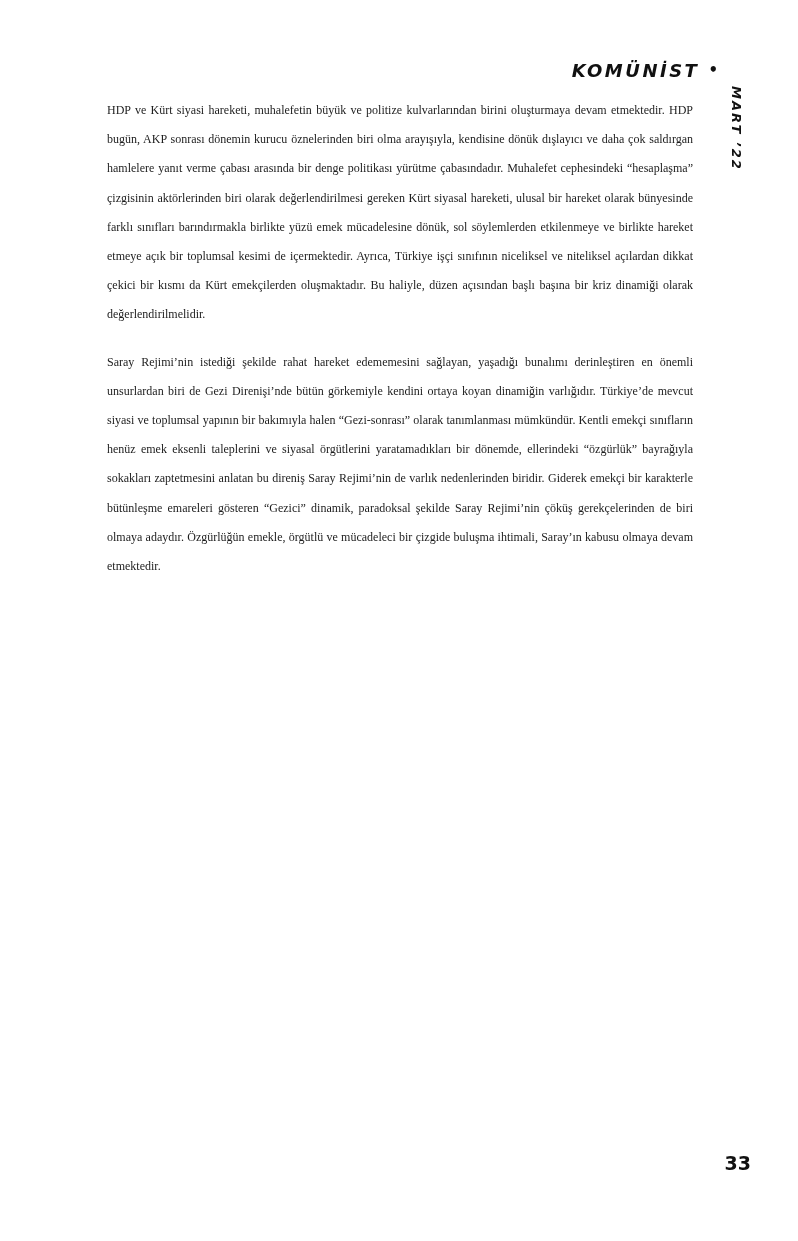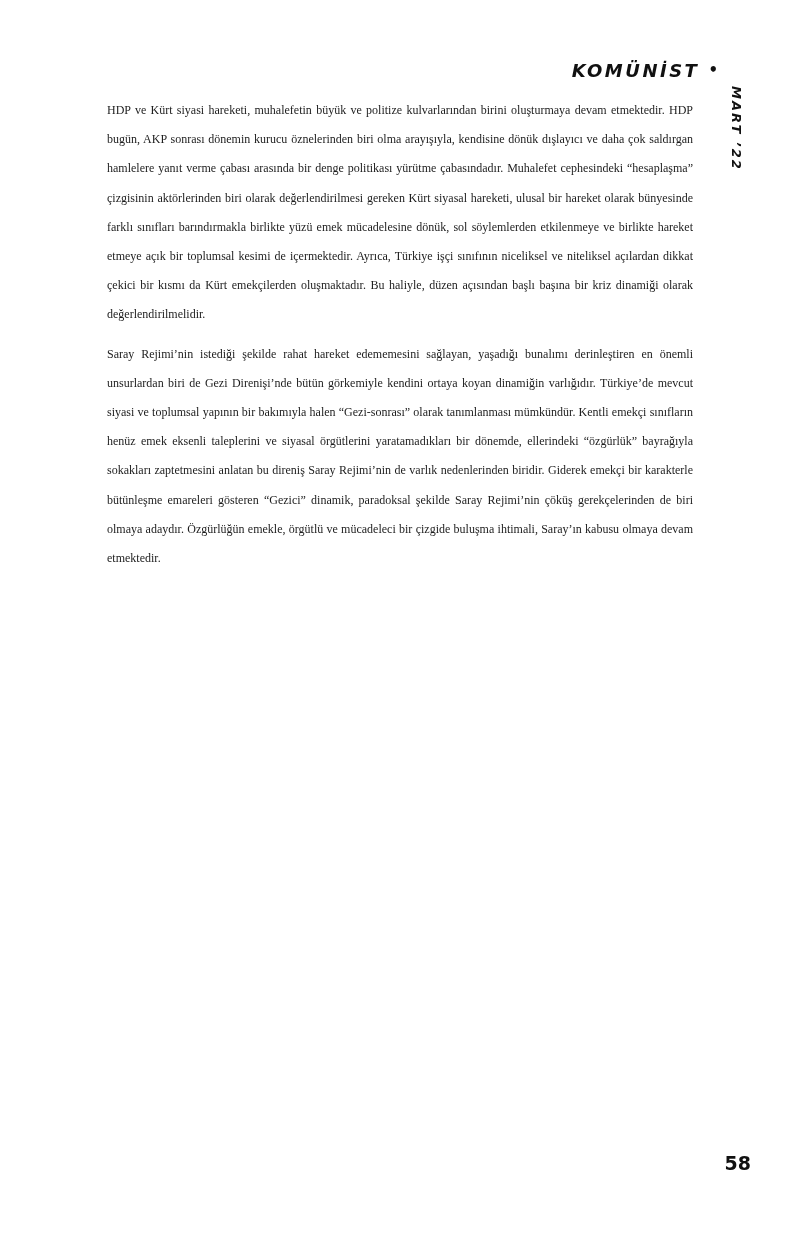--- a/index.html
+++ b/index.html
@@ -67,21 +67,21 @@
     line-height: 29.2px;
     text-align: justify;
     color: #1c1c1c;
   }
   .text-block p {
     margin: 0;
     hyphens: auto;
     -webkit-hyphens: auto;
   }
   .text-block p + p {
-    margin-top: 10px;
+    margin-top: 18px;
   }
 
   
   .page-number {
     position: absolute;
     top: 1152px;
     right: 47px;
     font-family: "DejaVu Sans", sans-serif;
     font-weight: bold;
     font-size: 19px;
@@ -98,15 +98,15 @@
     <span class="bullet">•</span>
   </div>
 
   <div class="issue-label">MART ’22</div>
 
   <div class="text-block">
     <p>HDP ve Kürt siyasi hareketi, muhalefetin büyük ve politize kulvarlarından birini oluşturmaya devam etmektedir. HDP bugün, AKP sonrası dönemin kurucu öznelerinden biri olma arayışıyla, kendisine dönük dışlayıcı ve daha çok saldırgan hamlelere yanıt verme çabası arasında bir denge politikası yürütme çabasındadır. Muhalefet cephesindeki “hesaplaşma” çizgisinin aktörlerinden biri olarak değerlendirilmesi gereken Kürt siyasal hareketi, ulusal bir hareket olarak bünyesinde farklı sınıfları barındırmakla birlikte yüzü emek mücadelesine dönük, sol söylemlerden etkilenmeye ve birlikte hareket etmeye açık bir toplumsal kesimi de içermektedir. Ayrıca, Türkiye işçi sınıfının niceliksel ve niteliksel açılardan dikkat çekici bir kısmı da Kürt emekçilerden oluşmaktadır. Bu haliyle, düzen açısından başlı başına bir kriz dinamiği olarak değerlendirilmelidir.</p>
     <p>Saray Rejimi’nin istediği şekilde rahat hareket edememesini sağlayan, yaşadığı bunalımı derinleştiren en önemli unsurlardan biri de Gezi Direnişi’nde bütün görkemiyle kendini ortaya koyan dinamiğin varlığıdır. Türkiye’de mevcut siyasi ve toplumsal yapının bir bakımıyla halen “Gezi-sonrası” olarak tanımlanması mümkündür. Kentli emekçi sınıfların henüz emek eksenli taleplerini ve siyasal örgütlerini yaratamadıkları bir dönemde, ellerindeki “özgürlük” bayrağıyla sokakları zaptetmesini anlatan bu direniş Saray Rejimi’nin de varlık nedenlerinden biridir. Giderek emekçi bir karakterle bütünleşme emareleri gösteren “Gezici” dinamik, paradoksal şekilde Saray Rejimi’nin çöküş gerekçelerinden de biri olmaya adaydır. Özgürlüğün emekle, örgütlü ve mücadeleci bir çizgide buluşma ihtimali, Saray’ın kabusu olmaya devam etmektedir.</p>
   </div>
 
-  <div class="page-number">58</div>
+  <div class="page-number">33</div>
 
 </div>
 
 </body></html>

